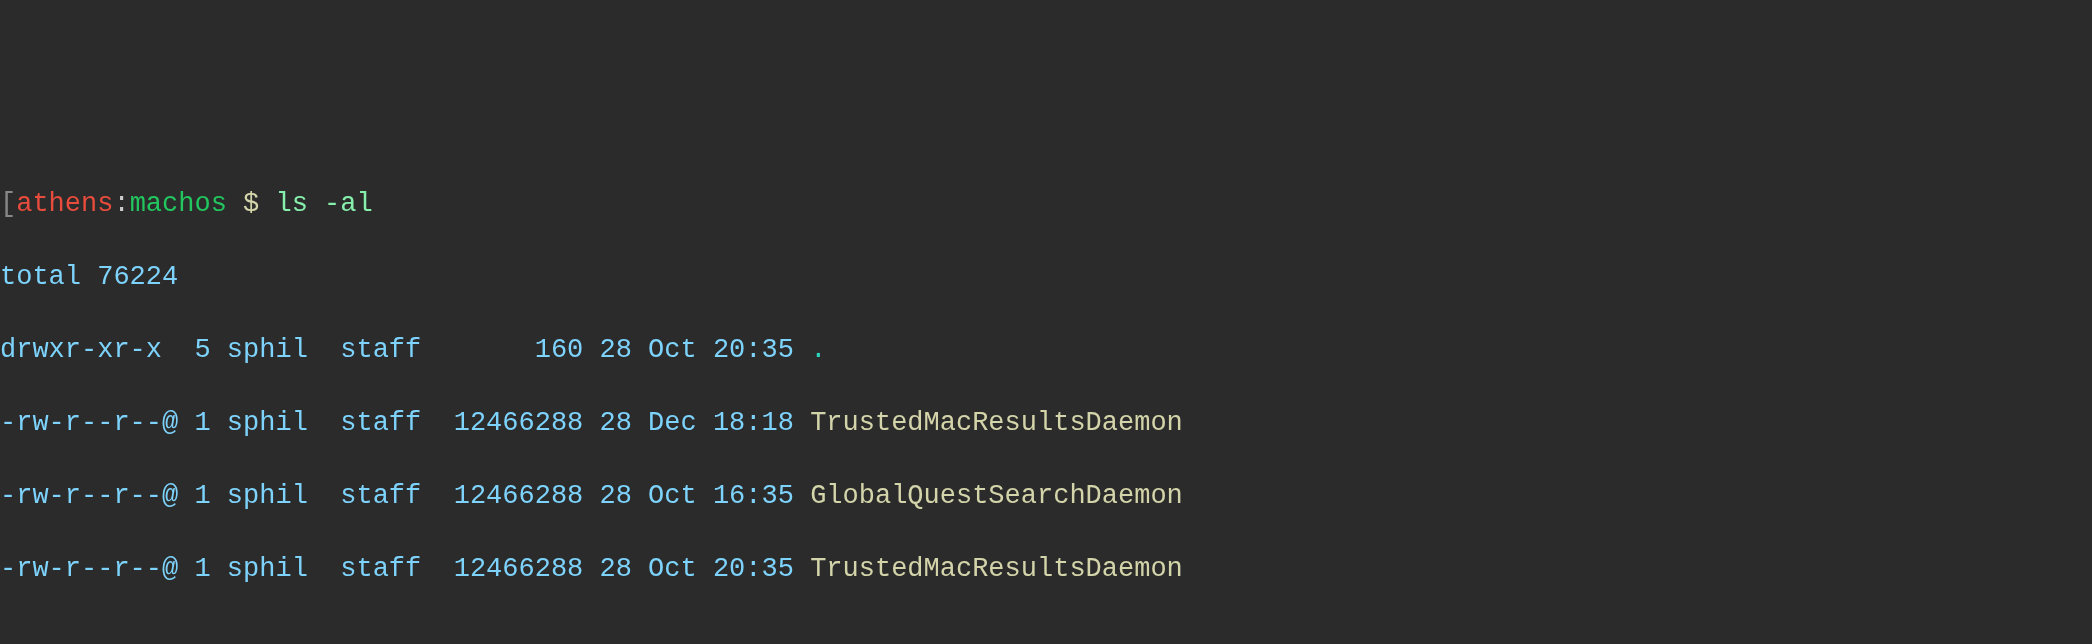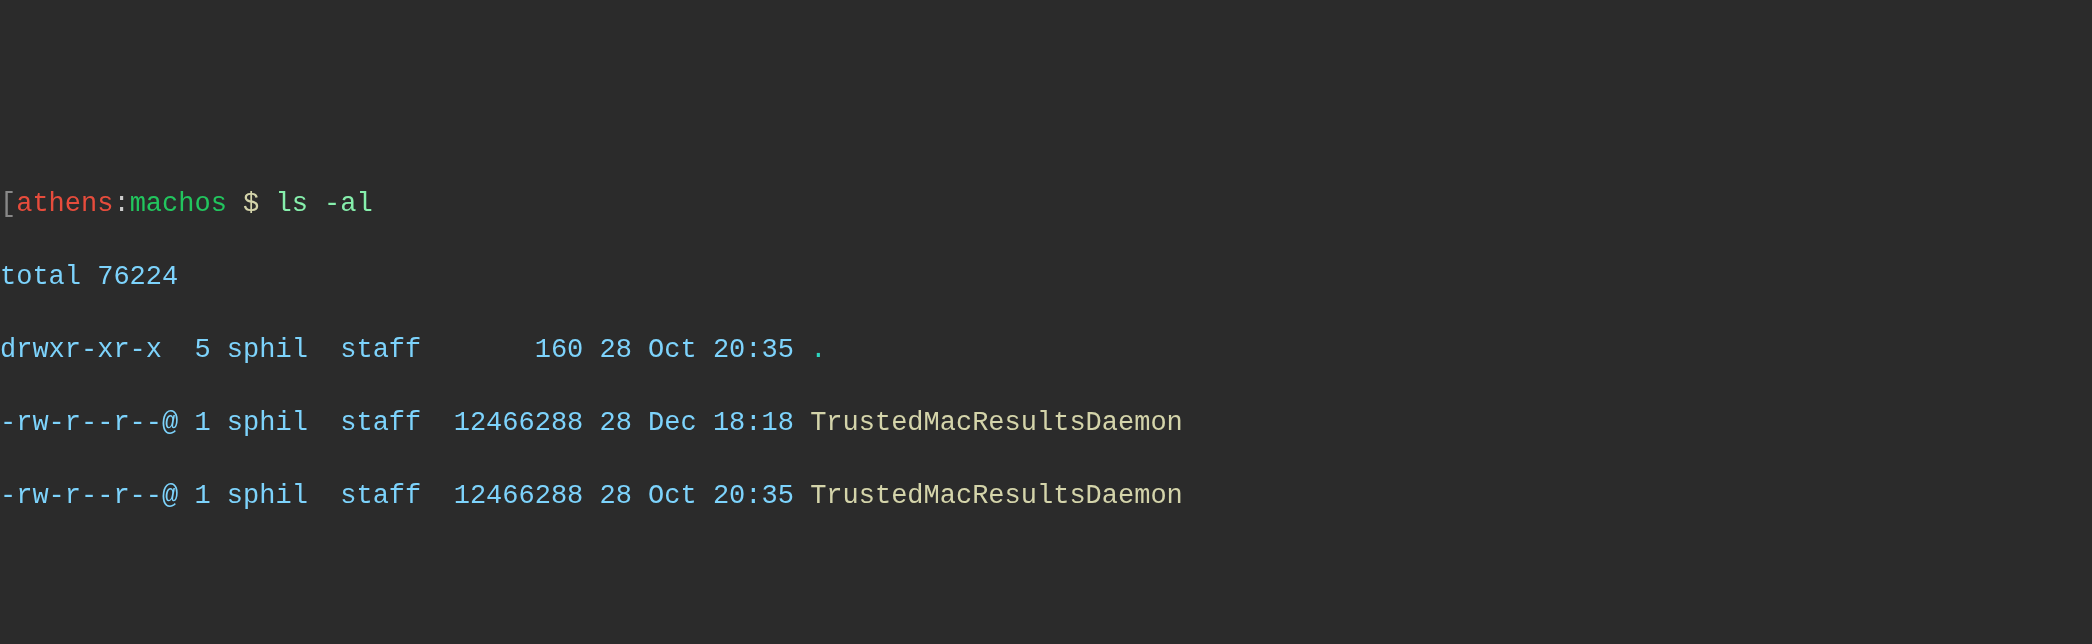--- a/index.html
+++ b/index.html
@@ -57,20 +57,21 @@
 </head>
 <body>
 
 
 
 <div class="terminal">
 <span class="line"><span class="bracket">[</span><span class="host">athens</span><span class="colon">:</span><span class="dir">machos</span><span class="dollar"> $ </span><span class="cmd">ls -al</span></span>
 <span class="line output">total 76224</span>
 <span class="line"><span class="output">drwxr-xr-x  5 sphil  staff       160 28 Oct 20:35 </span><span class="dot-entry">.</span></span>
 <span class="line"><span class="output">-rw-r--r--@ 1 sphil  staff  12466288 28 Dec 18:18 </span><span class="filename">TrustedMacResultsDaemon</span></span>
+<span class="line"><span class="output">-rw-r--r--@ 1 sphil  staff  12466288 28 Oct 16:35 </span><span class="filename">GlobalQuestSearchDaemon</span></span>
 <span class="line"><span class="output">-rw-r--r--@ 1 sphil  staff  12466288 28 Oct 20:35 </span><span class="filename">TrustedMacResultsDaemon</span></span>
 
 
 
 
 
 </div>
 
 
 

